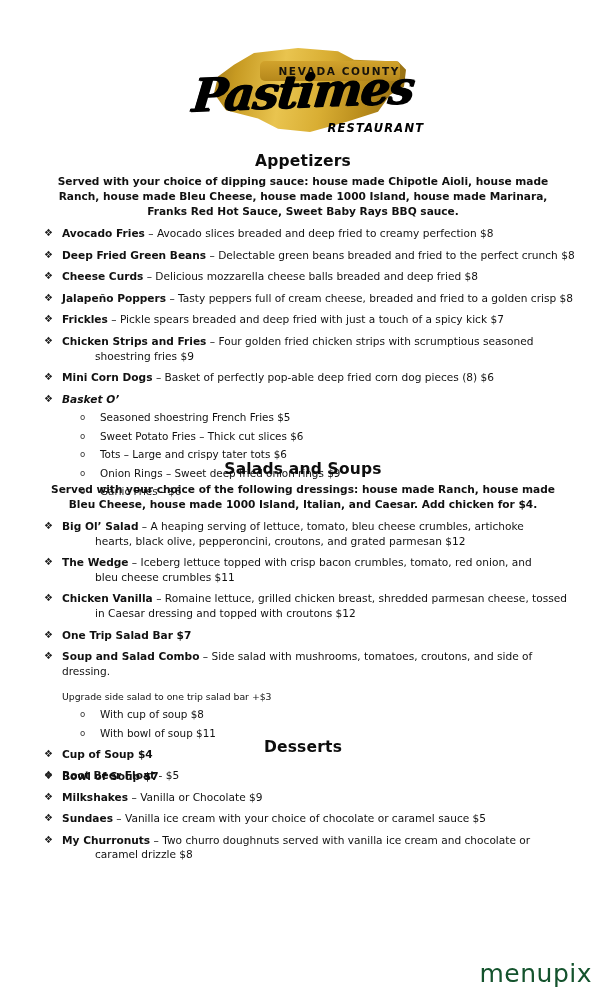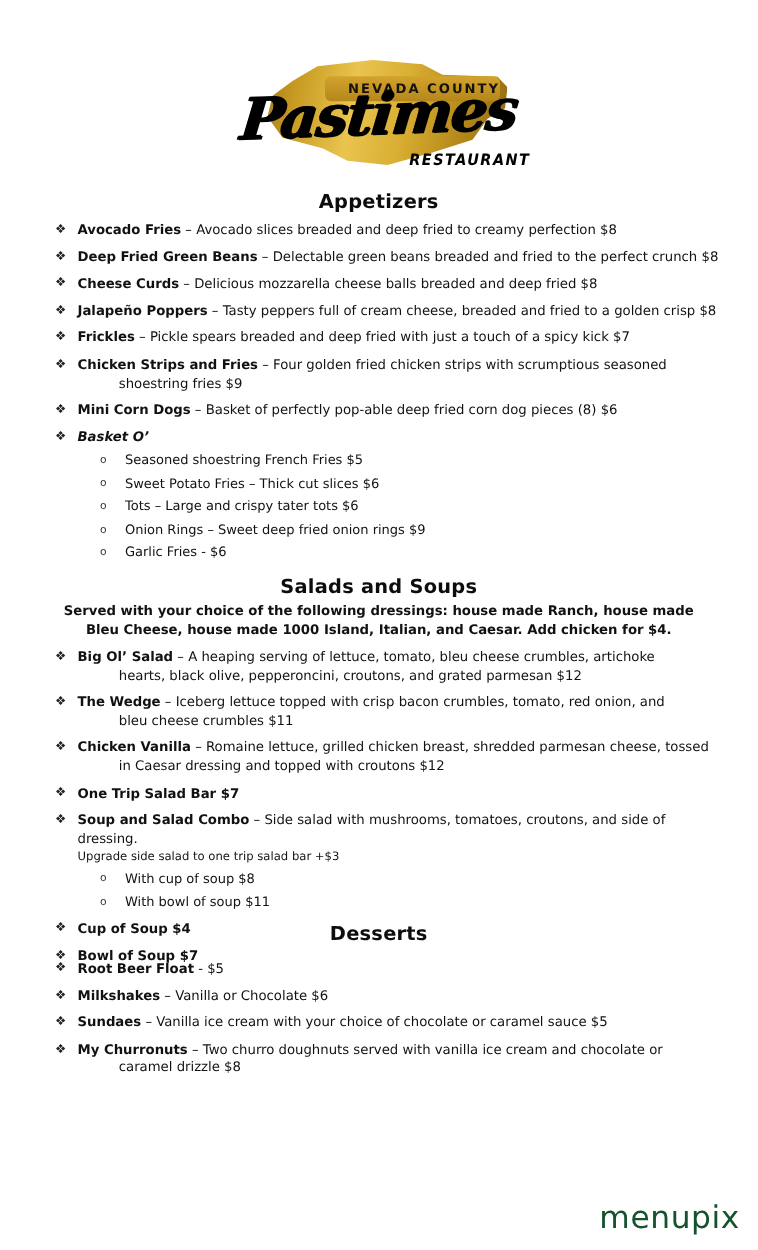--- a/index.html
+++ b/index.html
@@ -144,21 +144,21 @@
   .m-item.wrapped { padding-left: 32px; }
   .m-item.wrapped .cont {
     display: block;
     padding-left: 33px;
   }
 
   .m-note {
     padding-left: 32px;
     font-size: 9.3px;
     line-height: 13px;
-    margin-top: 1px;
+    margin-top: 12px;
     color: #111;
   }
 
   .sub-list { margin: 0; padding: 0; list-style: none; }
   .sub-item {
     position: relative;
     padding-left: 70px;
     margin-top: 4px;
     font-size: 10.4px;
     line-height: 14.4px;
@@ -197,20 +197,21 @@
     <div class="logo-badge"></div>
     <div class="logo-county-plate"></div>
     <div class="logo-county">NEVADA COUNTY</div>
     <div class="logo-script">Pastimes</div>
     <div class="logo-restaurant">RESTAURANT</div>
   </div>
 </div>
 
 <div class="block" id="sec-appetizers" style="top:152px;">
   <div class="section-title">Appetizers</div>
+  <div class="section-sub">Served with your choice of dipping sauce: house made Chipotle Aioli, house made Ranch, house made Bleu Cheese, house made 1000 Island, house made Marinara, Franks Red Hot Sauce, Sweet Baby Rays BBQ sauce.</div>
   <ul class="menu-list" id="list-appetizers">
       <li class="m-item"><span class="bullet">❖</span><span class="nm">Avocado Fries</span><span class="dsc"> – Avocado slices breaded and deep fried to creamy perfection $8</span></li>
       <li class="m-item"><span class="bullet">❖</span><span class="nm">Deep Fried Green Beans</span><span class="dsc"> – Delectable green beans breaded and fried to the perfect crunch $8</span></li>
       <li class="m-item"><span class="bullet">❖</span><span class="nm">Cheese Curds</span><span class="dsc"> – Delicious mozzarella cheese balls breaded and deep fried $8</span></li>
       <li class="m-item"><span class="bullet">❖</span><span class="nm">Jalapeño Poppers</span><span class="dsc"> – Tasty peppers full of cream cheese, breaded and fried to a golden crisp $8</span></li>
       <li class="m-item"><span class="bullet">❖</span><span class="nm">Frickles</span><span class="dsc"> – Pickle spears breaded and deep fried with just a touch of a spicy kick $7</span></li>
       <li class="m-item wrapped"><span class="bullet">❖</span><span class="nm">Chicken Strips and Fries</span><span class="dsc"> – Four golden fried chicken strips with scrumptious seasoned</span><span class="cont">shoestring fries $9</span></li>
       <li class="m-item"><span class="bullet">❖</span><span class="nm">Mini Corn Dogs</span><span class="dsc"> – Basket of perfectly pop-able deep fried corn dog pieces (8) $6</span></li>
       <li class="m-item"><span class="bullet">❖</span><span class="nm ital">Basket O’</span></li>
       <ul class="sub-list">
@@ -239,19 +240,19 @@
       </ul>
       <li class="m-item"><span class="bullet">❖</span><span class="nm">Cup of Soup $4</span></li>
       <li class="m-item"><span class="bullet">❖</span><span class="nm">Bowl of Soup $7</span></li>
     </ul>
 </div>
 
 <div class="block" id="sec-desserts" style="top:738px;">
   <div class="section-title">Desserts</div>
   <ul class="menu-list" id="list-desserts" style="margin-top:12px;">
       <li class="m-item"><span class="bullet">❖</span><span class="nm">Root Beer Float</span><span class="dsc"> - $5</span></li>
-      <li class="m-item"><span class="bullet">❖</span><span class="nm">Milkshakes</span><span class="dsc"> – Vanilla or Chocolate $6</span></li>
+      <li class="m-item"><span class="bullet">❖</span><span class="nm">Milkshakes</span><span class="dsc"> – Vanilla or Chocolate $9</span></li>
       <li class="m-item"><span class="bullet">❖</span><span class="nm">Sundaes</span><span class="dsc"> – Vanilla ice cream with your choice of chocolate or caramel sauce $5</span></li>
       <li class="m-item wrapped"><span class="bullet">❖</span><span class="nm">My Churronuts</span><span class="dsc"> – Two churro doughnuts served with vanilla ice cream and chocolate or</span><span class="cont">caramel drizzle $8</span></li>
     </ul>
 </div>
 
 <div class="watermark">menupix</div>
 
 </body></html>

